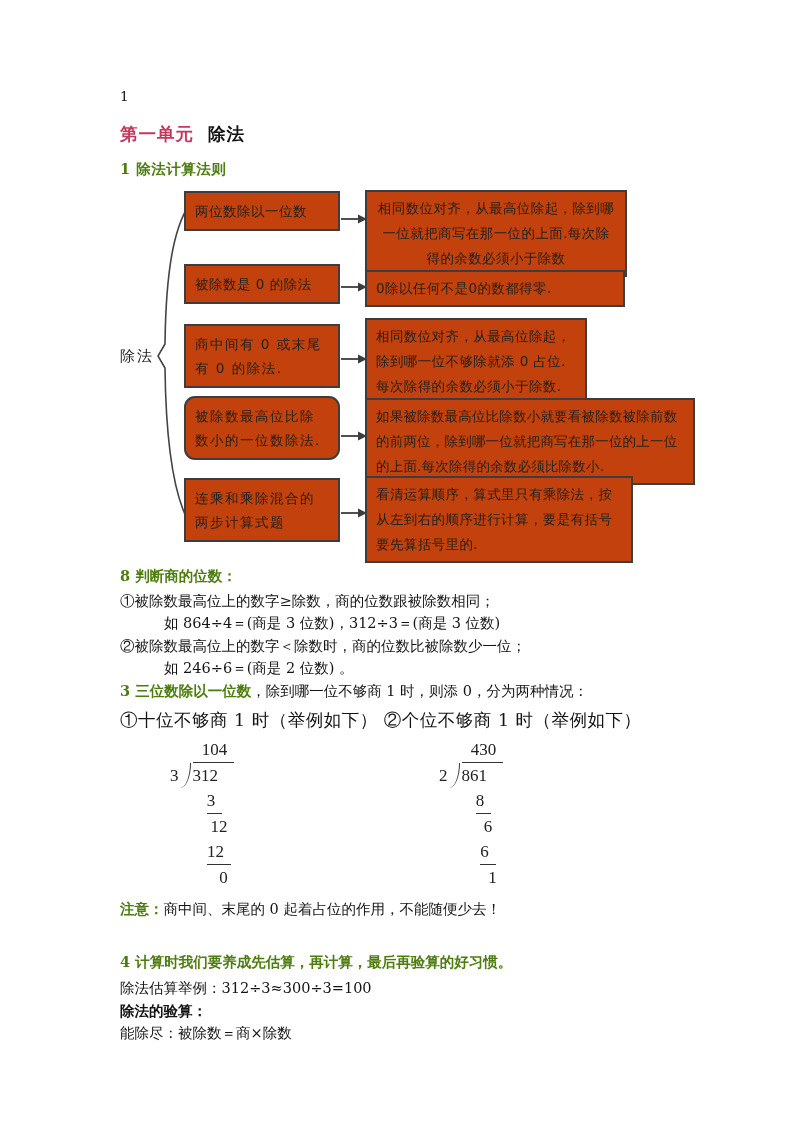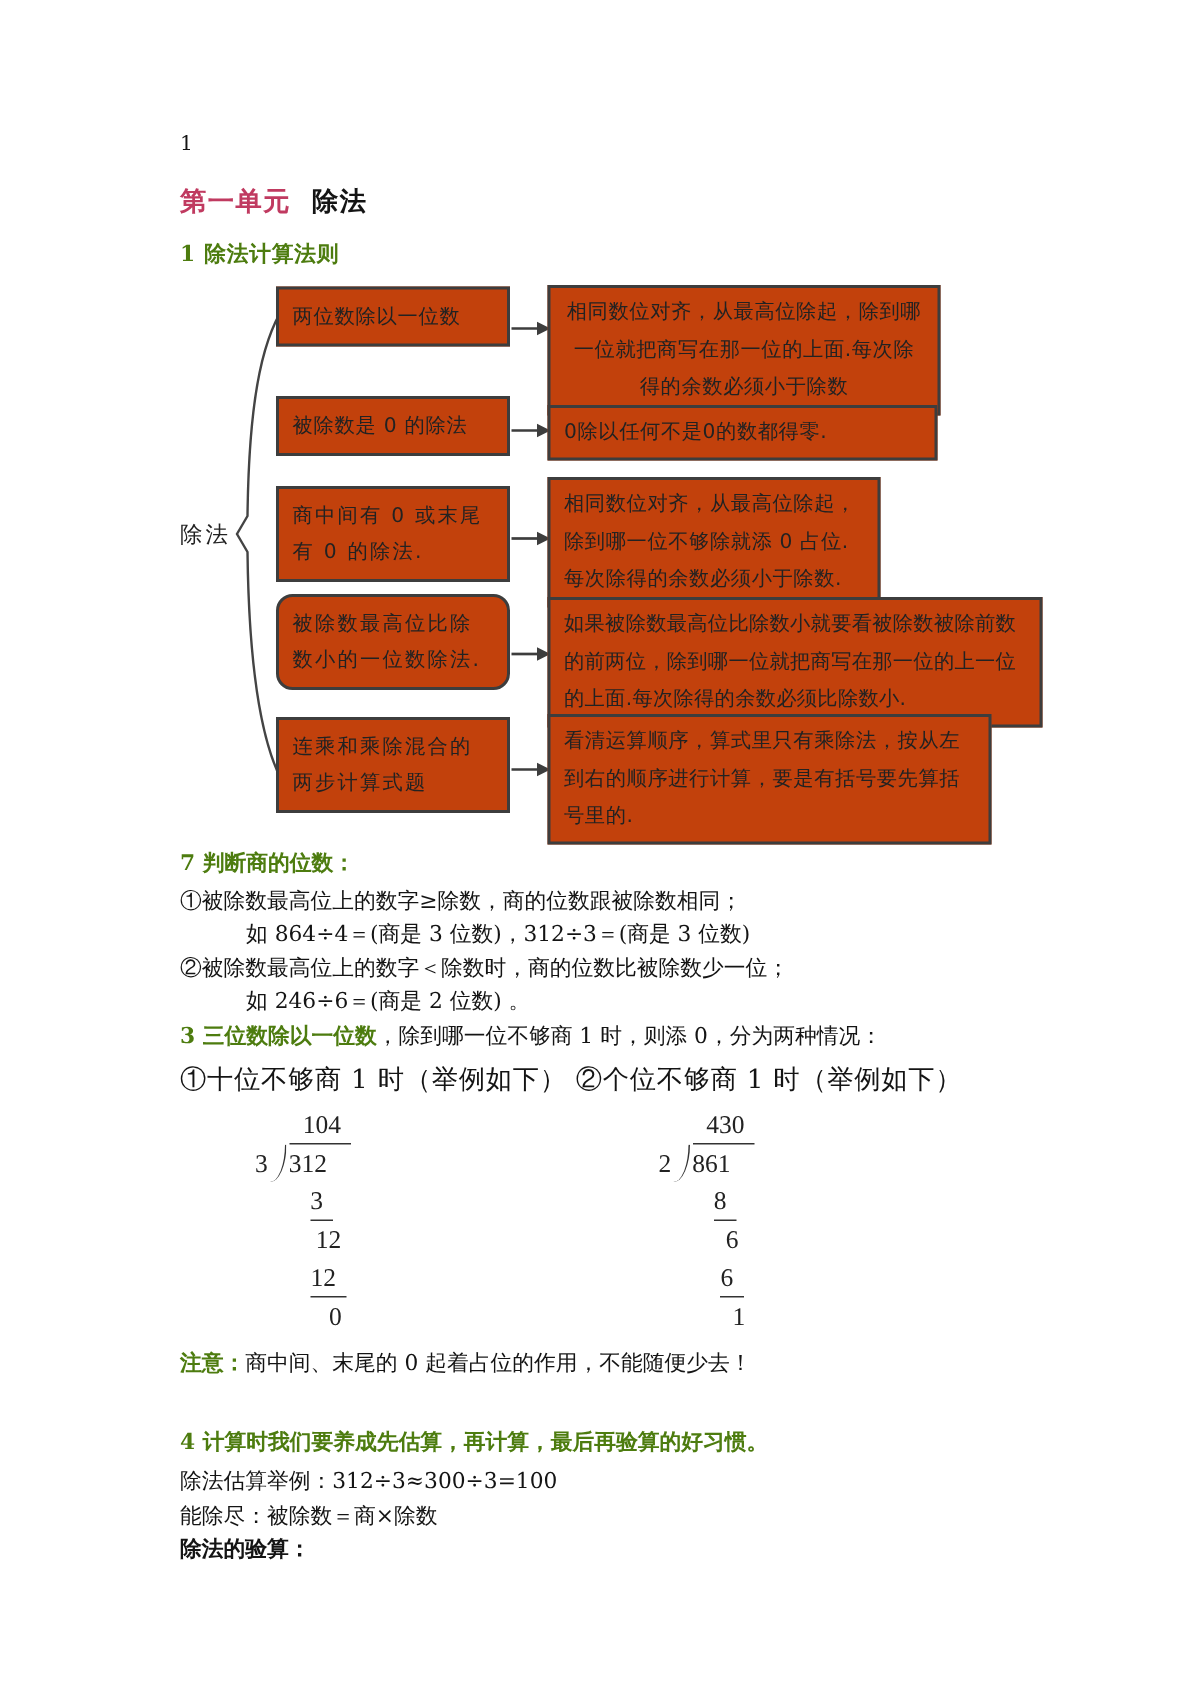--- a/index.html
+++ b/index.html
@@ -33,21 +33,21 @@
     font-size:13.5px; color:#222; line-height:24px;
   }
   .lbox { left:64px; width:156px; padding:6px 9px; letter-spacing:0.5px; }
   .lb1 { top:2px;  } .lb2 { top:75px; } .lb3 { top:135px; letter-spacing:1.5px; }
   .lb4 { top:207px; letter-spacing:1.5px;border-radius:11px; } .lb5 { top:289px; letter-spacing:1.5px; }
   .rbox { left:245px; padding:4px 9px; line-height:25px; letter-spacing:0.4px; }
   .rb1 { top:1px;   width:262px;text-align:center; }
   .rb2 { top:81px;  width:260px; }
   .rb3 { top:129px; width:222px; }
   .rb4 { top:209px; width:330px; letter-spacing:0.2px; }
-  .rb5 { top:287px; width:296px; }
+  .rb5 { top:287px; width:268px; }
 
   
   .bl { font-size:14.5px; line-height:22.5px; }
   .indent { padding-left:44px; }
   .s2h { margin:2px 0 2px 0; font-size:14.5px; }
   .cases { font-size:17.5px; line-height:30px; margin:3px 0 2px 0; letter-spacing:0.5px; }
 
   
   .ld-wrap { display:flex; align-items:flex-start; margin:2px 0 6px 0;text-align:center; }
   .ld { font-family:"Liberation Serif",serif; font-size:17px; line-height:25px; color:#222;
@@ -112,21 +112,21 @@
       <div class="dbox lbox lb4">被除数最高位比除数小的一位数除法.</div>
       <div class="dbox lbox lb5">连乘和乘除混合的两步计算式题</div>
 
       <div class="dbox rbox rb1">相同数位对齐，从最高位除起，除到哪一位就把商写在那一位的上面.每次除得的余数必须小于除数</div>
       <div class="dbox rbox rb2">0除以任何不是0的数都得零.</div>
       <div class="dbox rbox rb3">相同数位对齐，从最高位除起，除到哪一位不够除就添 0 占位.每次除得的余数必须小于除数.</div>
       <div class="dbox rbox rb4">如果被除数最高位比除数小就要看被除数被除前数的前两位，除到哪一位就把商写在那一位的上一位的上面.每次除得的余数必须比除数小.</div>
       <div class="dbox rbox rb5">看清运算顺序，算式里只有乘除法，按从左到右的顺序进行计算，要是有括号要先算括号里的.</div>
     </div>
 
-    <div class="bl s2h h-pink">7  判断商的位数：</div>
+    <div class="bl s2h h-pink">8  判断商的位数：</div>
     <div class="bl">①被除数最高位上的数字≥除数，商的位数跟被除数相同；</div>
     <div class="bl indent">如 864÷4＝(商是 3 位数)，312÷3＝(商是 3 位数)</div>
     <div class="bl">②被除数最高位上的数字＜除数时，商的位数比被除数少一位；</div>
     <div class="bl indent">如 246÷6＝(商是 2 位数) 。</div>
 
     <div class="bl"><span class="h-pink">3 三位数除以一位数</span><span>，除到哪一位不够商 1 时，则添 0，分为两种情况：</span></div>
     <div class="cases">①十位不够商 1 时（举例如下） ②个位不够商 1 时（举例如下）</div>
 
     <div class="ld-wrap">
       <div class="ld ld1">
@@ -153,17 +153,17 @@
         <div class="ld-s i1"><span class="u">6</span></div>
         <div class="ld-s i2"><span>1</span></div>
       </div>
     </div>
 
     <div class="bl note"><span class="h-pink">注意：</span><span>商中间、末尾的 0 起着占位的作用，不能随便少去！</span></div>
 
     <div class="bl s4 h-pink">4  计算时我们要养成先估算，再计算，最后再验算的好习惯。</div>
 
     <div class="bl">除法估算举例：312÷3≈300÷3=100</div>
+    <div class="bl b">除法的验算：</div>
     <div class="bl">能除尽：被除数＝商×除数</div>
-    <div class="bl b">除法的验算：</div>
 
   </div>
 </div>
 
 </body></html>

